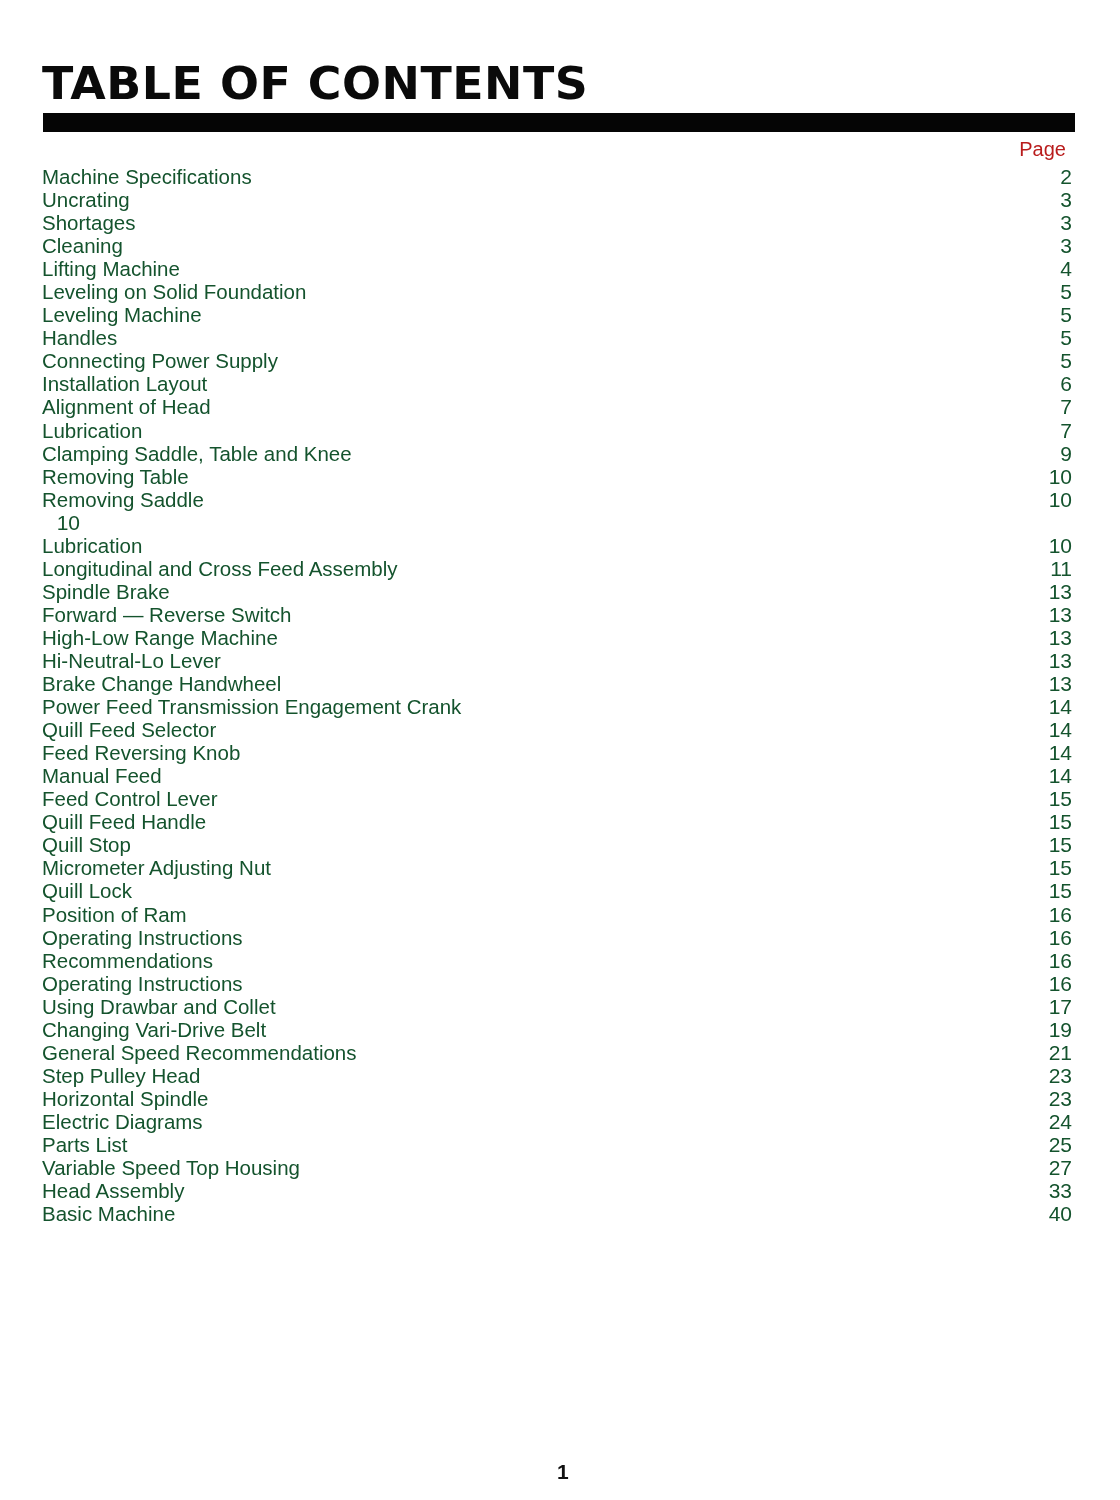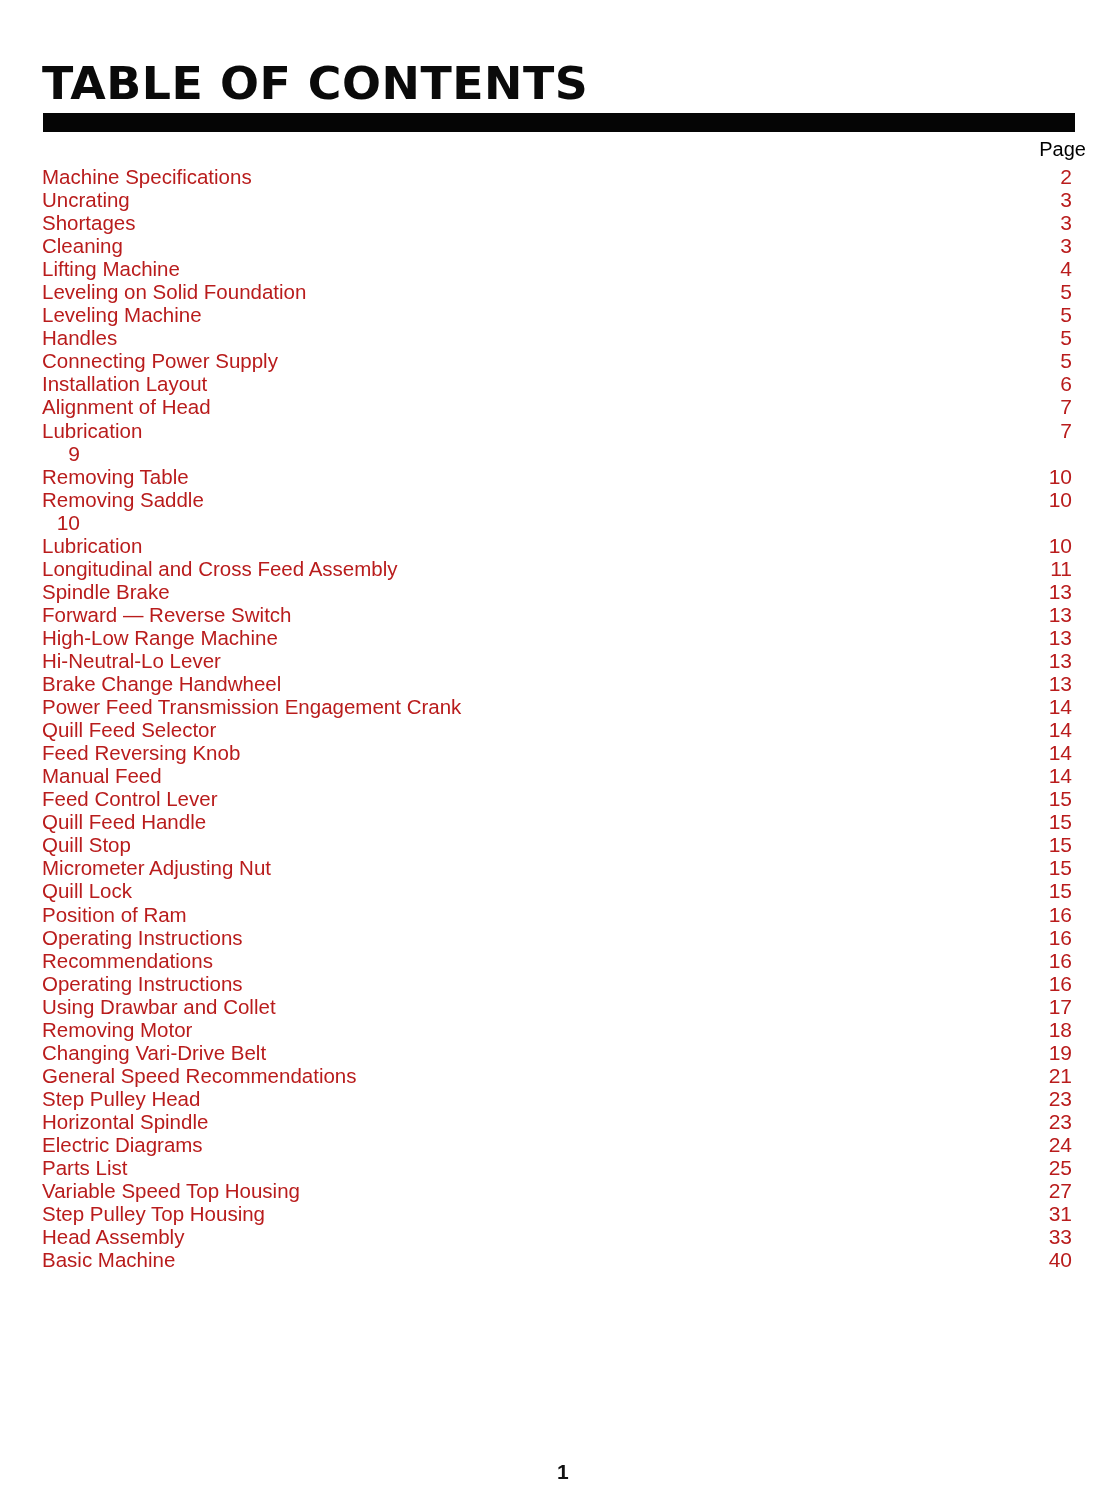--- a/index.html
+++ b/index.html
@@ -32,44 +32,44 @@
     .rule-bar {
       position: absolute;
       left: 43px;
       top: 113px;
       width: 1032px;
       height: 19px;
       background: #050505;
     }
     .page-header {
       position: absolute;
-      right: 34px;
+      right: 54px;
       top: 137px;
       font-size: 20px;
       line-height: 24px;
       font-weight: 400;
-      color: #000000;
+      color: #b91c1c;
     }
     .toc {
       position: absolute;
       left: 40px;
       top: 165px;
       width: 1032px;
       margin: 0;
       padding: 0;
       list-style: none;
     }
     .toc-row {
       display: flex;
       justify-content: space-between;
       align-items: baseline;
       height: 23.05px;
       line-height: 23px;
       font-size: 20.5px;
-      color: #b91c1c;
+      color: #14532d;
       cursor: pointer;
     }
     .toc-title {
       white-space: nowrap;
       padding-left: 2px;
     }
     .toc-page {
       min-width: 40px;
       text-align: right;
       font-size: 21px;
@@ -133,20 +133,21 @@
     </li>
     <li class="toc-row">
       <span class="toc-title">Alignment of Head</span>
       <span class="toc-page">7</span>
     </li>
     <li class="toc-row">
       <span class="toc-title">Lubrication</span>
       <span class="toc-page">7</span>
     </li>
     <li class="toc-row">
+      <span class="toc-title">Clamping Saddle, Table and Knee</span>
       <span class="toc-page">9</span>
     </li>
     <li class="toc-row">
       <span class="toc-title">Removing Table</span>
       <span class="toc-page">10</span>
     </li>
     <li class="toc-row">
       <span class="toc-title">Removing Saddle</span>
       <span class="toc-page">10</span>
     </li>
@@ -231,24 +232,20 @@
     </li>
     <li class="toc-row">
       <span class="toc-title">Operating Instructions</span>
       <span class="toc-page">16</span>
     </li>
     <li class="toc-row">
       <span class="toc-title">Using Drawbar and Collet</span>
       <span class="toc-page">17</span>
     </li>
     <li class="toc-row">
-      <span class="toc-title">Removing Motor</span>
-      <span class="toc-page">18</span>
-    </li>
-    <li class="toc-row">
       <span class="toc-title">Changing Vari-Drive Belt</span>
       <span class="toc-page">19</span>
     </li>
     <li class="toc-row">
       <span class="toc-title">General Speed Recommendations</span>
       <span class="toc-page">21</span>
     </li>
     <li class="toc-row">
       <span class="toc-title">Step Pulley Head</span>
       <span class="toc-page">23</span>
@@ -263,24 +260,20 @@
     </li>
     <li class="toc-row">
       <span class="toc-title">Parts List</span>
       <span class="toc-page">25</span>
     </li>
     <li class="toc-row">
       <span class="toc-title">Variable Speed Top Housing</span>
       <span class="toc-page">27</span>
     </li>
     <li class="toc-row">
-      <span class="toc-title">Step Pulley Top Housing</span>
-      <span class="toc-page">31</span>
-    </li>
-    <li class="toc-row">
       <span class="toc-title">Head Assembly</span>
       <span class="toc-page">33</span>
     </li>
     <li class="toc-row">
       <span class="toc-title">Basic Machine</span>
       <span class="toc-page">40</span>
     </li>
   </ul>
 
 <div class="footer-page">1</div>

